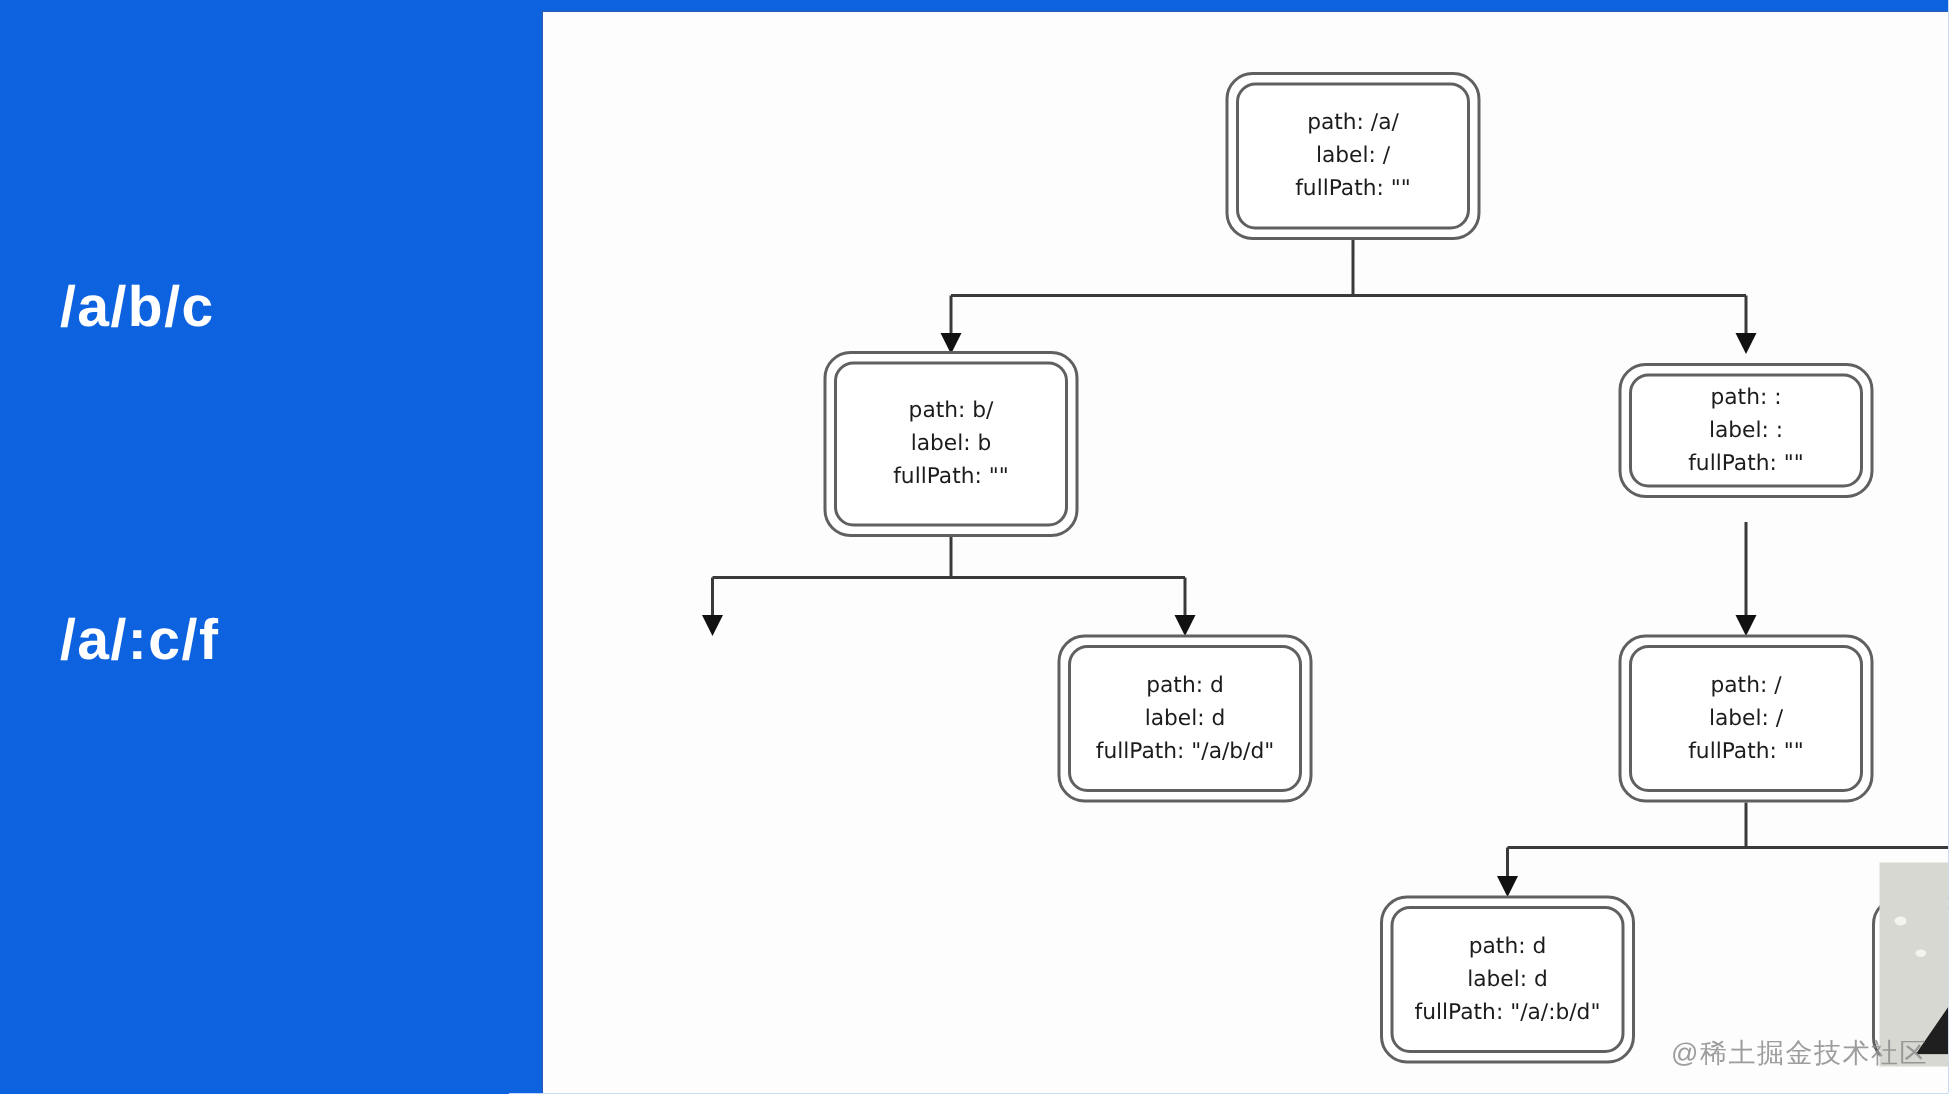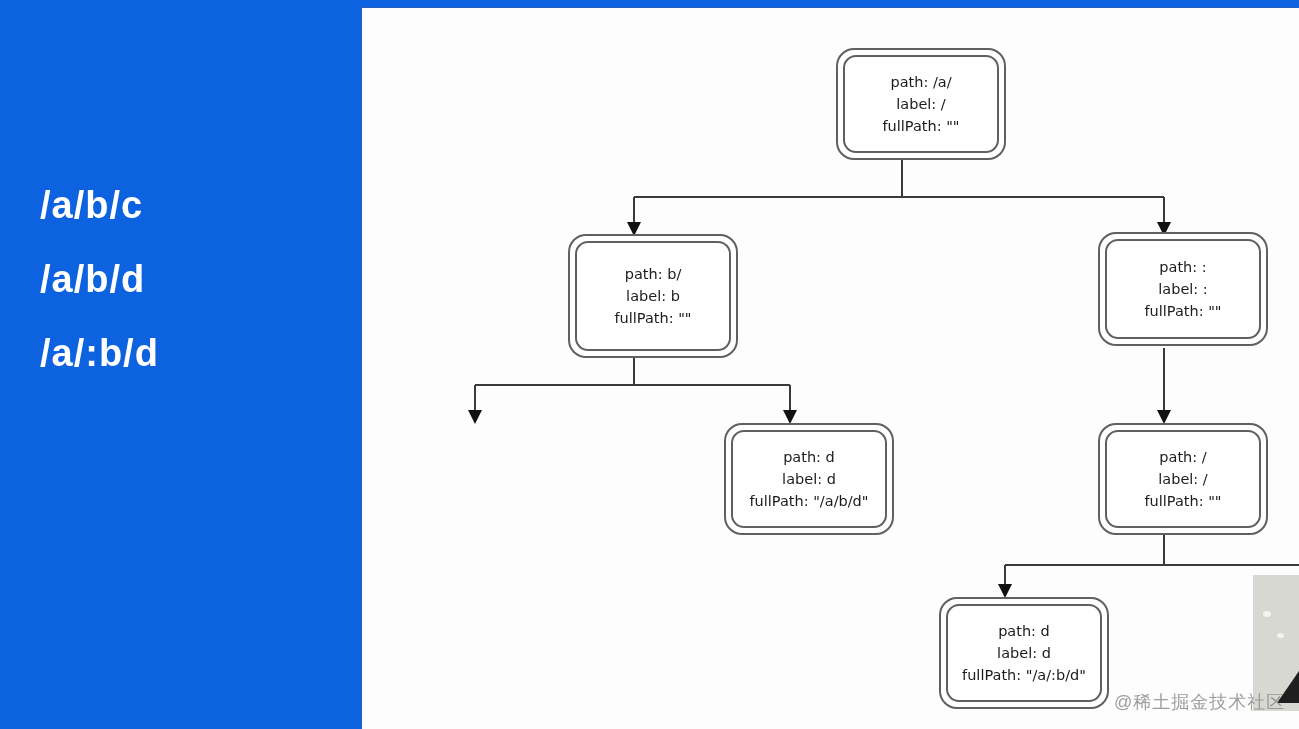--- a/index.html
+++ b/index.html
@@ -34,21 +34,20 @@
   
   .node{
     position:absolute;
     width:170px;height:112px;
     border:2px solid #606060;
     border-radius:18px;
     background:#ffffff;
     padding:5px;
     box-sizing:border-box;
     z-index:2;
-    margin-left:19px;
   }
   .node-inner{
     width:100%;height:100%;
     border:2px solid #606060;
     border-radius:13px;
     box-sizing:border-box;
     display:flex;flex-direction:column;
     align-items:center;justify-content:center;
     font-family:"DejaVu Sans", sans-serif;
     font-size:14.5px;line-height:22px;
@@ -86,22 +85,21 @@
     z-index:4;white-space:nowrap;
   }
 </style>
 </head>
 <body>
 
 <div class="stage">
 
   <aside class="sidebar">
     <div class="sidebar-path" style="top:184px">/a/b/c</div>
-    <div class="sidebar-path" style="top:258px">/a/b/d</div>
-    <div class="sidebar-path" style="top:332px">/a/:b/d</div>
+    <div class="sidebar-path" style="top:406px">/a/:c/f</div>
   </aside>
 
   <main class="canvas">
 
     <svg class="connectors" width="937" height="721" viewBox="0 0 937 721">
       <g stroke="#3a3a3a" stroke-width="2" fill="none">
 
         <path d="M540 152 V189"></path>
         <path d="M272 189 H802"></path>
         <path d="M272 189 V216"></path>
@@ -136,21 +134,21 @@
       </div>
     </div>
 
     <div class="node" style="left:187px;top:226px;height:124px">
       <div class="node-inner">
         <div>path: b/</div>
         <div>label: b</div>
         <div>fullPath: ""</div>
       </div>
     </div>
-    <div class="node" style="left:717px;top:224px;height:114px">
+    <div class="node" style="left:717px;top:234px;height:90px">
       <div class="node-inner">
         <div>path: :</div>
         <div>label: :</div>
         <div>fullPath: ""</div>
       </div>
     </div>
 
     <div class="node" style="left:343px;top:415px">
       <div class="node-inner">
         <div>path: d</div>

